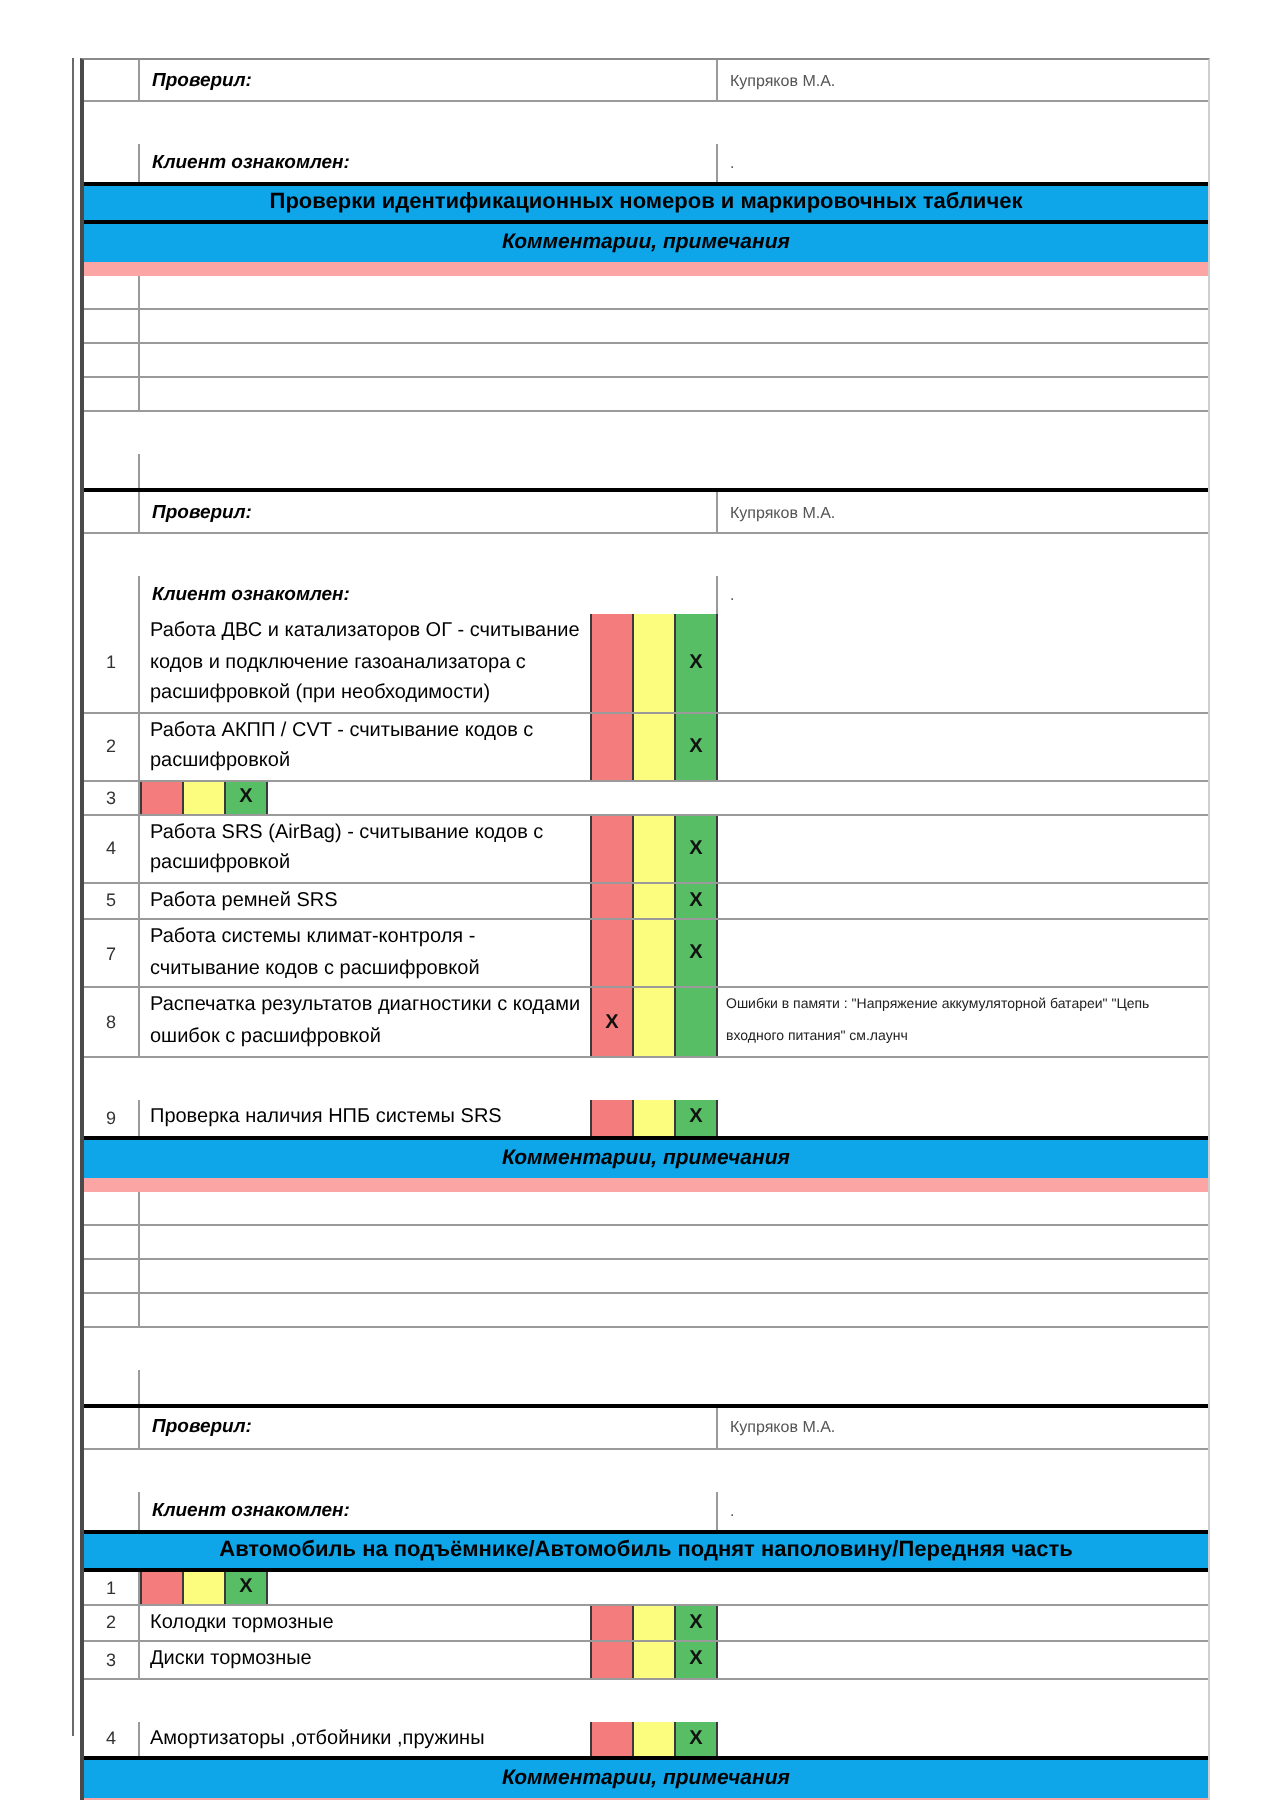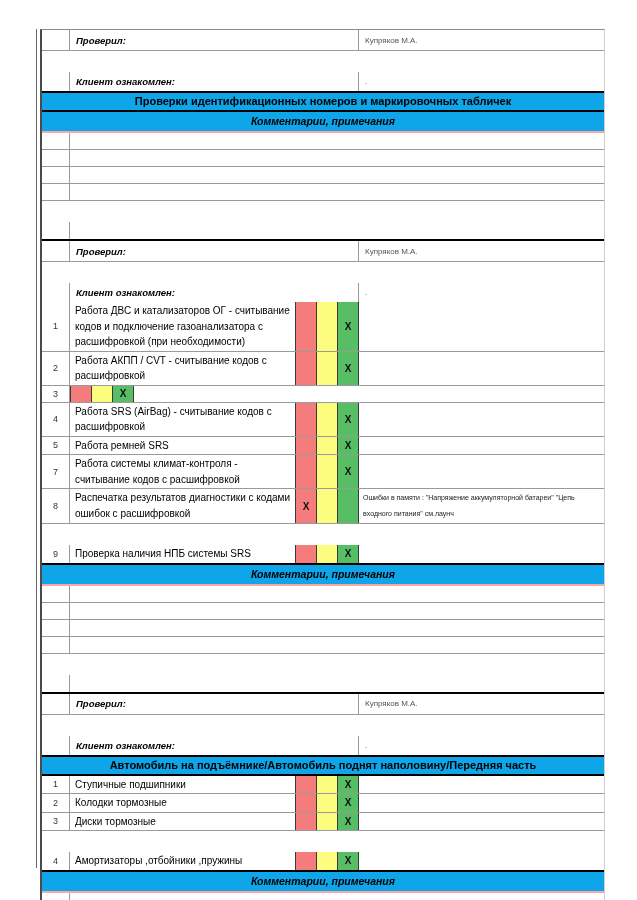--- a/index.html
+++ b/index.html
@@ -49,21 +49,21 @@
   }
 
   
   .band { text-align: center; background: #0ea5e9; }
   .band.title {
     border-top: 2px solid #000; border-bottom: 2px solid #000;
     font-size: 11px; font-weight: bold;
     padding: 2px 4px 3px 4px;
   }
   .band.comments {
-    border-top: 2px solid #000; border-bottom: 2px solid #fca5a5;
+    border-top: 2px solid #000; border-bottom: 7px solid #fca5a5;
     font-size: 10.5px; font-weight: bold; font-style: italic;
     padding: 3px 4px 4px 4px;
   }
   .band.comments.after-title { border-top: none; }
 
   
   .row.item { min-height: 17px; }
   .item-text {
     flex: 0 0 225px; width: 225px;
     font-size: 10px; line-height: 15.5px;
@@ -246,21 +246,20 @@
           <div class="sign-value">Купряков М.А.</div>
         </div>
         <div class="row sign klient no-bb">
           <div class="cell-num"></div>
           <div class="sign-label">Клиент ознакомлен:</div>
           <div class="sign-value">.</div>
         </div>
         <div class="band title">Автомобиль на подъёмнике/Автомобиль поднят наполовину/Передняя часть</div>
         <div class="row item">
           <div class="cell-num">1</div>
-          <div class="item-text">Ступичные подшипники</div>
           <div class="cc red" style="background: rgb(244, 124, 124);"></div>
           <div class="cc yellow" style="background: rgb(252, 252, 126);"></div>
           <div class="cc green" style="background: rgb(87, 190, 102);">
             <span class="xmark">X</span>
           </div>
           <div class="item-note"></div>
         </div>
         <div class="row item">
           <div class="cell-num">2</div>
           <div class="item-text">Колодки тормозные</div>

